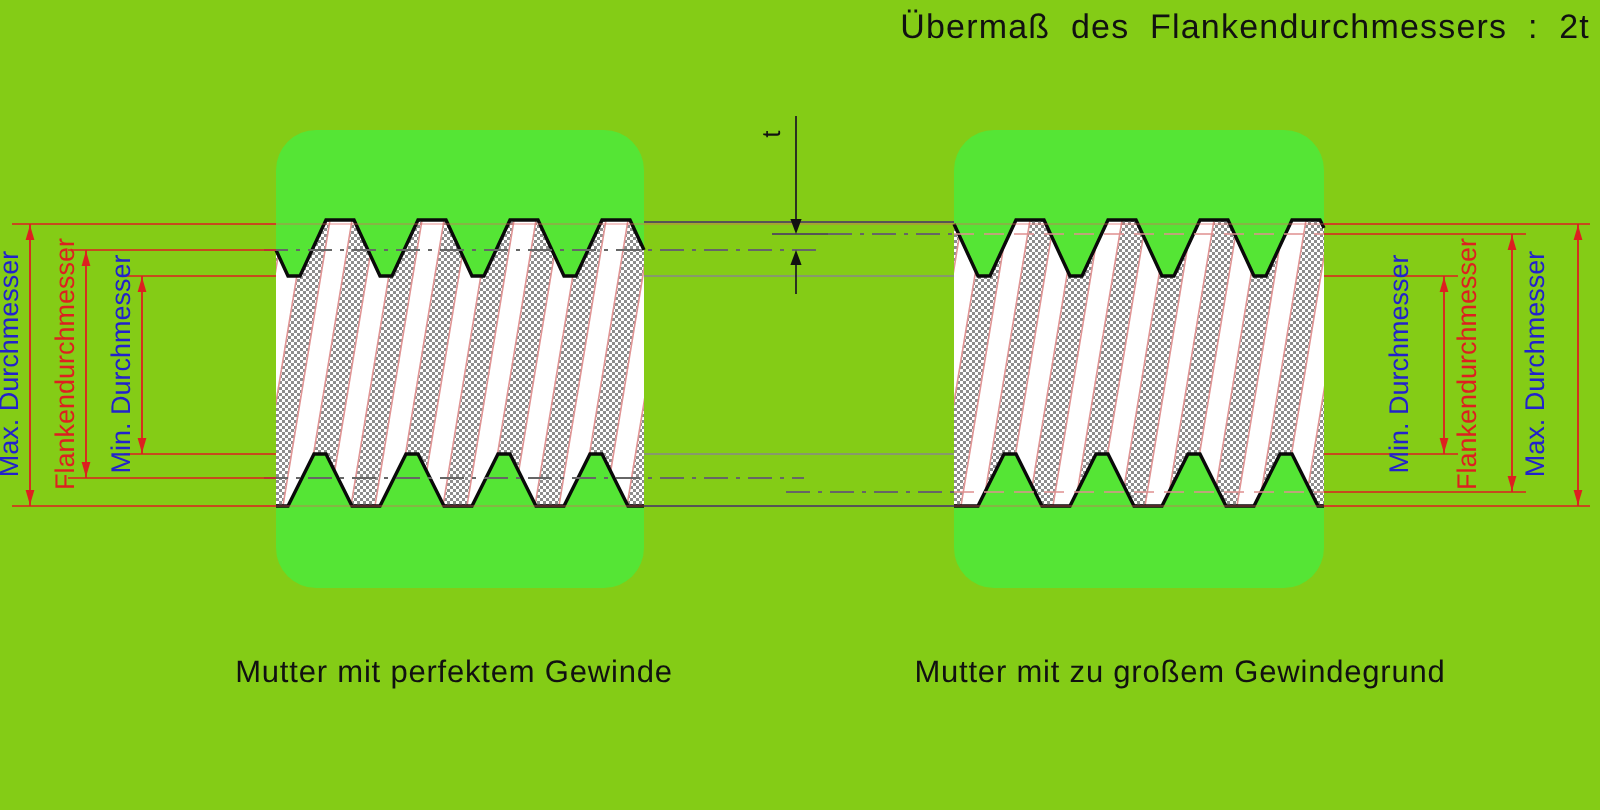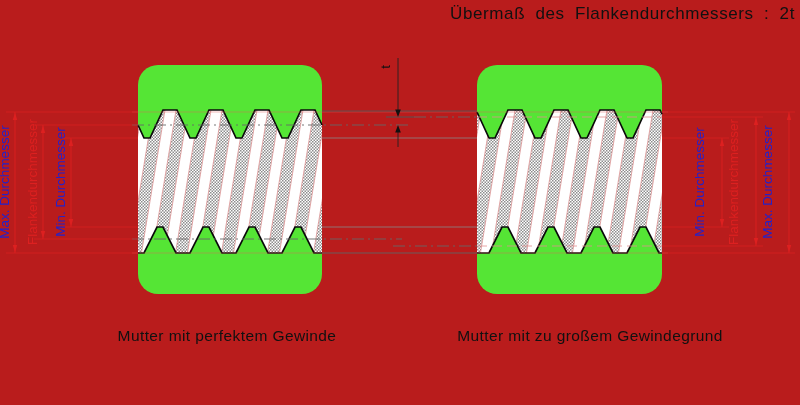--- a/index.html
+++ b/index.html
@@ -1,16 +1,16 @@
 <!DOCTYPE html>
 <html><head>
 <meta charset="utf-8">
 <style>
   html,body{margin:0;padding:0;background:#ffffff;}
-  .stage{position:relative;width:800px;height:405px;background:#b91c1c;overflow:hidden;
+  .stage{position:relative;width:800px;height:405px;background:#84cc16;overflow:hidden;
          font-family:"Liberation Sans", sans-serif;}
   svg{display:block;}
   text{font-family:"Liberation Sans", sans-serif;}
 </style>
 </head>
 <body>
 
 <div class="stage">
 <svg width="800" height="405" viewBox="0 0 800 405">
   <defs>

